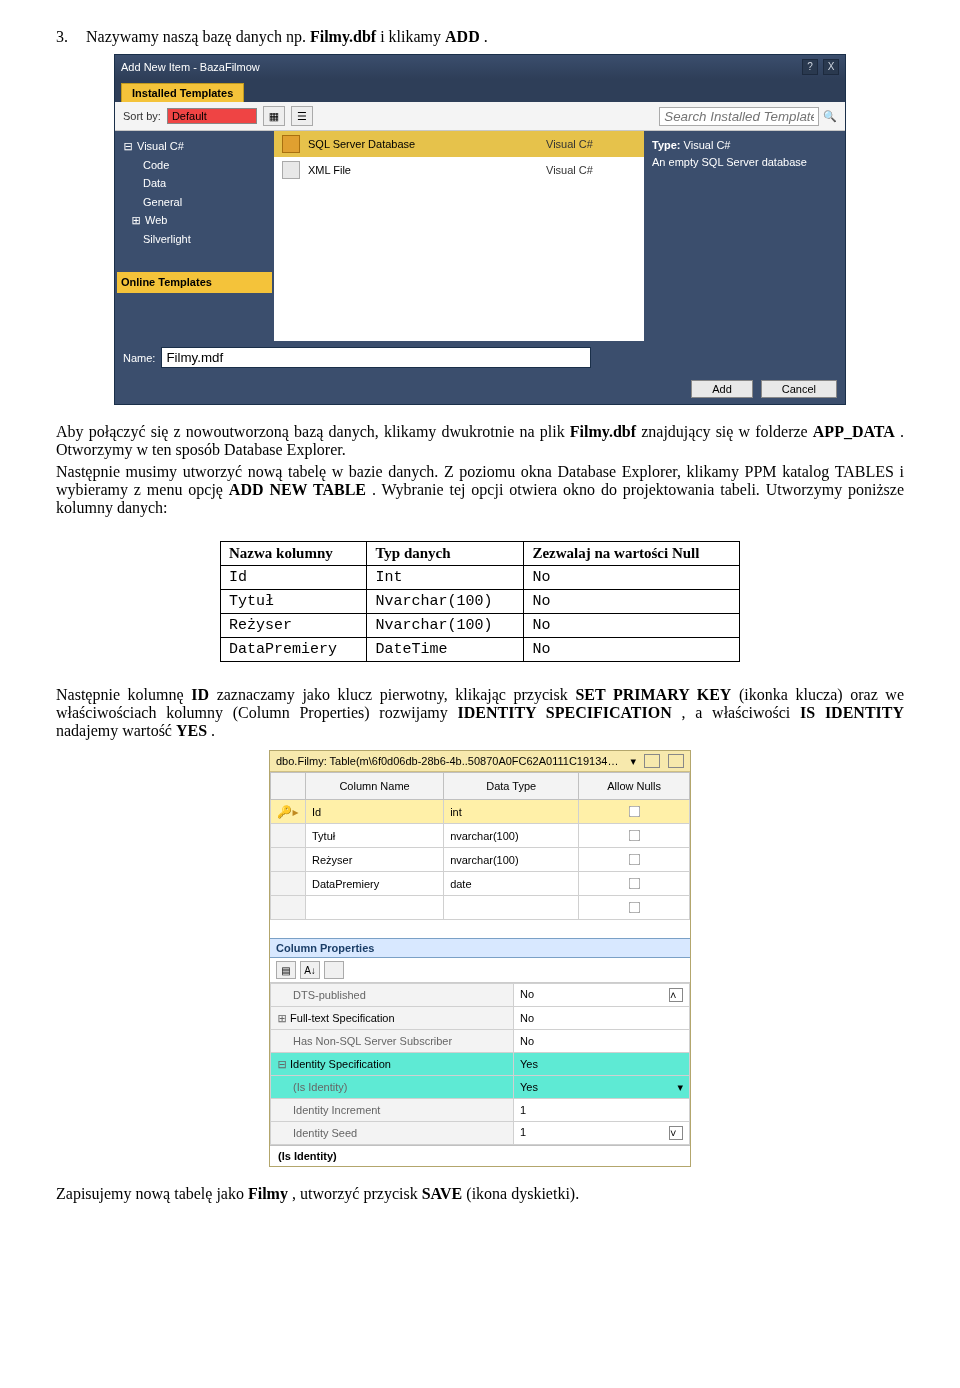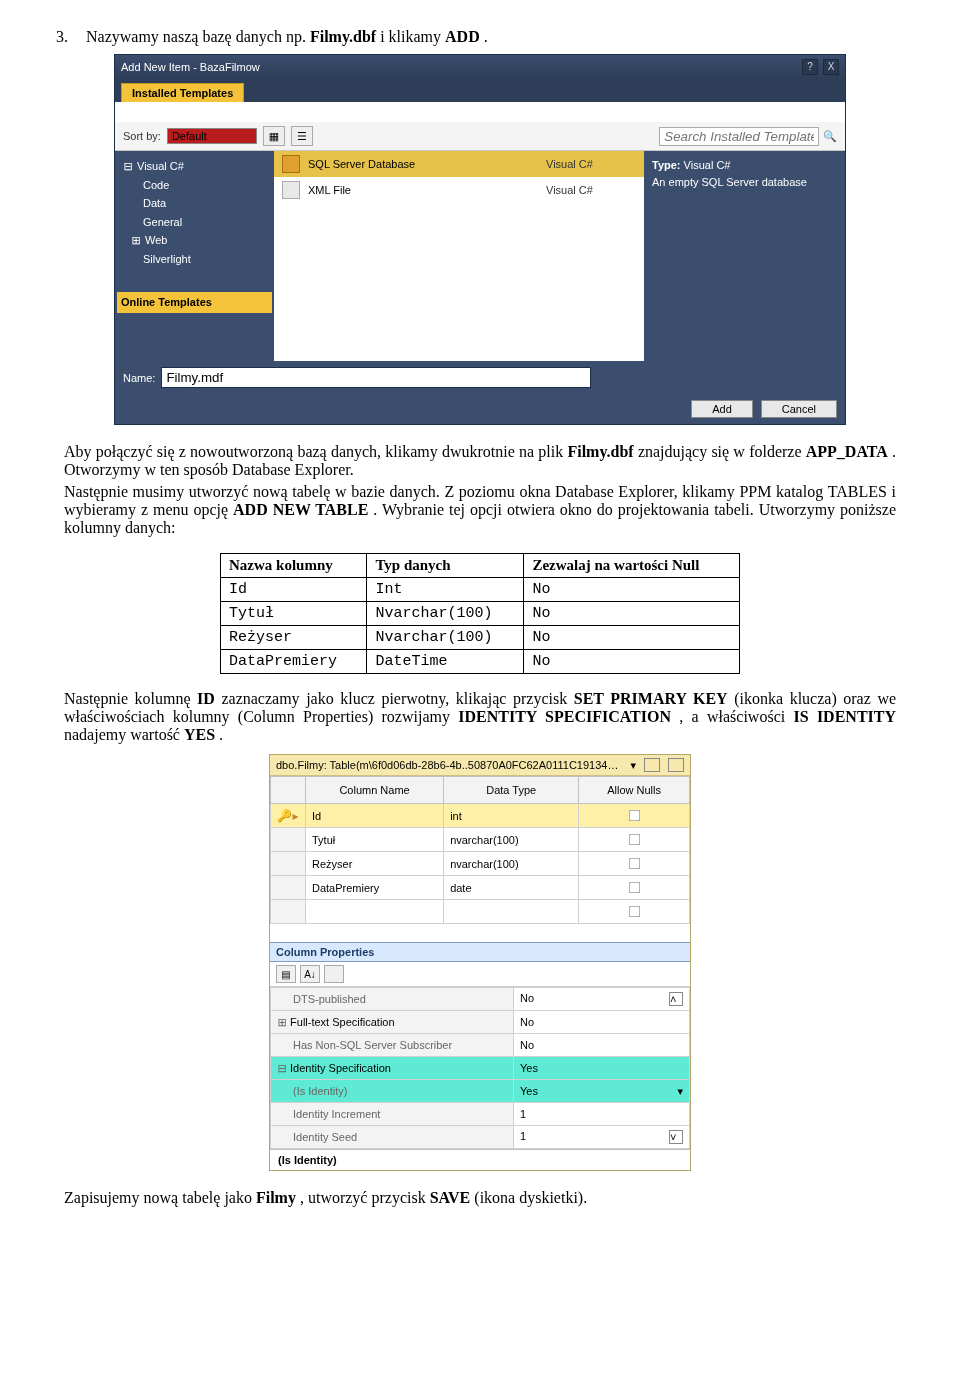--- a/index.html
+++ b/index.html
@@ -40,25 +40,25 @@
   }
   .dlg-tabs {
     background:#2e3e58; padding:4px 6px 0 6px; display:flex; gap:4px;
   }
   .dlg-tab {
     background:#f4c33a; color:#000; padding:3px 10px; border:1px solid #c19a1e; border-bottom:none;
     font-weight:bold;
   }
   .dlg-toolbar {
     background:#f4f4f4; border-bottom:1px solid #c8c8c8;
-    display:flex; align-items:center; gap:6px; padding:4px 8px;margin-top:20px;
+    display:flex; align-items:center; gap:6px; padding:4px 8px;
   }
   .dlg-toolbar .tb-label { color:#333; }
   .dlg-toolbar .tb-select {
-    border:1px solid #888; padding:1px 4px; background:#b91c1c; min-width:80px; display:inline-block;
+    border:1px solid #888; padding:1px 4px; background:#ef4444; min-width:80px; display:inline-block;
   }
   .dlg-toolbar .tb-btn {
     border:1px solid #aaa; background:#eee; width:20px; height:18px; display:inline-flex;
     align-items:center; justify-content:center;
   }
   .dlg-toolbar .tb-search {
     margin-left:auto; display:flex; align-items:center; gap:4px;
   }
   .dlg-toolbar .tb-search input {
     border:1px solid #aaa; padding:1px 4px; width:150px; color:#888; font-style:italic;
@@ -88,25 +88,25 @@
   }
   .dlg-bottom input { background:#fff; border:1px solid #1a2f49; padding:2px 4px; width:420px; color:#000; }
   .dlg-footer {
     background:#3b4e6d; padding:6px 8px; display:flex; justify-content:flex-end; gap:8px;
   }
   .dlg-footer .fbtn {
     background:#e8e8e8; border:1px solid #888; padding:2px 20px; color:#000;
   }
 
   
-  p.justify { text-align: justify; margin: 4px 8px; }
+  p.justify { text-align: justify; margin: 4px 0; }
 
   
   table.spec {
-    border-collapse: collapse; margin: 16px auto; width: 520px;
+    border-collapse: collapse; margin: 24px auto; width: 520px;
   }
   table.spec th, table.spec td {
     border: 1px solid #000; padding: 3px 8px; font-size: 15px; text-align:left;
   }
   table.spec th { font-weight: bold; }
   table.spec td.code { font-family: "Courier New", monospace; }
 
   
   .designer {
     width: 420px; margin: 10px auto 18px auto; border:1px solid #b3a66c;

